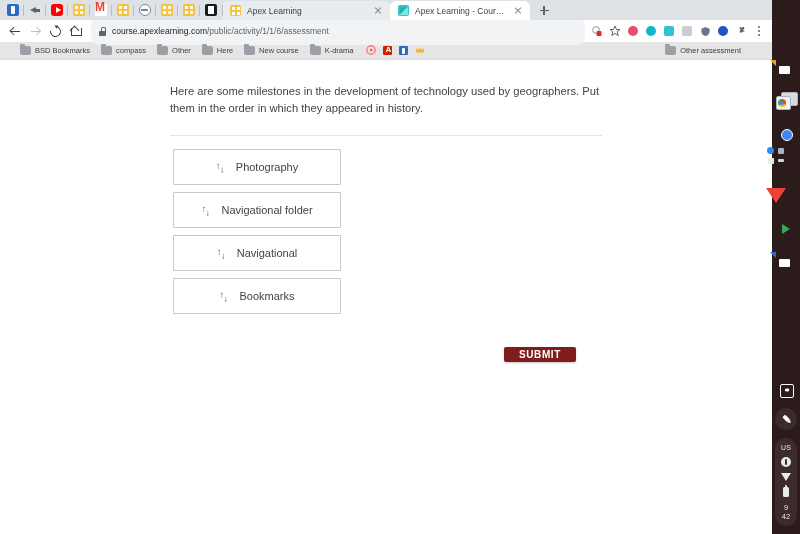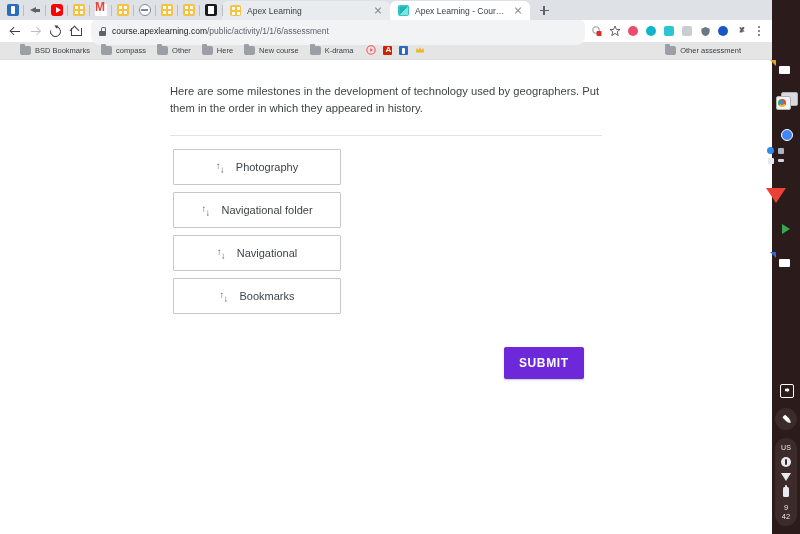--- a/index.html
+++ b/index.html
@@ -289,28 +289,28 @@
   .handle .dn { left: 4px; top: 4.5px; }
   .card-label { font-size: 11px; color: #3f4447; white-space: nowrap; }
 
   .submit-wrap {
     width: 432px; margin: 33px auto 0;
     display: flex; justify-content: flex-end;
     padding-right: 0px;
     position: relative;
   }
   .submit {
-    background: #6d28d9;
+    background: #7f1d1d;
     color: #ffffff;
-    font-size: 12px;
+    font-size: 10px;
     letter-spacing: 0.6px;
     font-weight: bold;
     border: none;
     border-radius: 2px;
-    padding: 9px 15px;
+    padding: 2px 15px;
     box-shadow: 0 1px 2px rgba(0,0,0,.22);
     position: absolute;
     left: 334px;
     top: 0;
   }
 
   
   .shelf {
     position: absolute; right: 0; top: 0;
     width: 28px; height: 534px;

